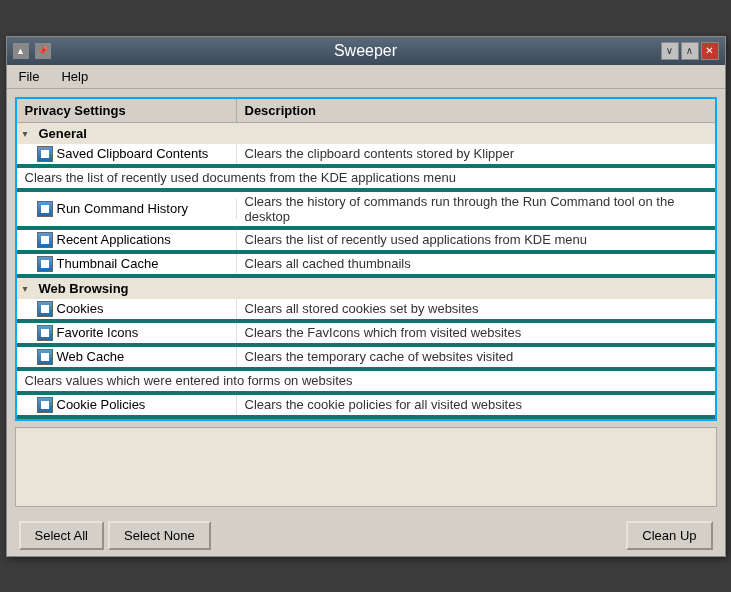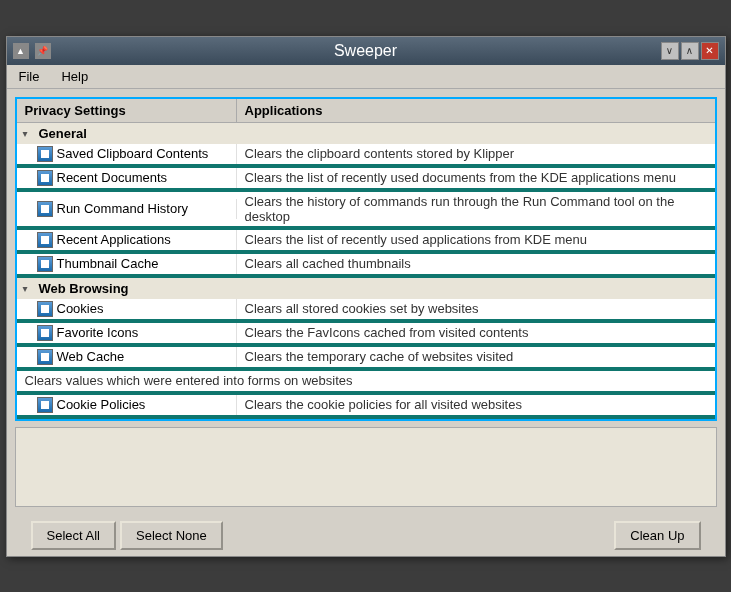--- a/index.html
+++ b/index.html
@@ -162,21 +162,21 @@
       display: block;
     }
     .indent1 { padding-left: 20px; }
     .text-area-section {
       border: 1px solid #aaa;
       background: #e8e4d8;
       height: 80px;
       min-height: 80px;
     }
     .bottom-bar {
-      padding: 6px 24px;
+      padding: 6px 12px;
       display: flex;
       justify-content: space-between;
       align-items: flex-start;
       background: #d4d0c8;
     }
     .bottom-left { display: flex; gap: 4px; }
     .action-btn {
       padding: 5px 14px;
       background: #d4d0c8;
       border: 2px outset #e8e4d8;
@@ -207,42 +207,38 @@
   <div class="menubar">
     <div class="menubar-item">File</div>
     <div class="menubar-item">Help</div>
   </div>
 
   <div class="main-content">
     <div class="tree-table">
 
       <div class="tree-header">
         <div class="th-cell">Privacy Settings</div>
-        <div class="th-cell">Applications</div>
+        <div class="th-cell">Description</div>
       </div>
 
       <div class="tree-body">
 
         <div class="section-header">
           <span class="chevron">▾</span>
           <span class="section-label">General</span>
         </div>
 
         <div class="tree-row">
           <div class="row-left indent1">
             <div class="checkbox"></div>
             <span>Saved Clipboard Contents</span>
           </div>
           <div class="row-desc">Clears the clipboard contents stored by Klipper</div>
         </div>
         <div class="tree-row">
-          <div class="row-left indent1">
-            <div class="checkbox"></div>
-            <span>Recent Documents</span>
-          </div>
           <div class="row-desc">Clears the list of recently used documents from the KDE applications menu</div>
         </div>
         <div class="tree-row">
           <div class="row-left indent1">
             <div class="checkbox"></div>
             <span>Run Command History</span>
           </div>
           <div class="row-desc">Clears the history of commands run through the Run Command tool on the desktop</div>
         </div>
         <div class="tree-row">
@@ -270,21 +266,21 @@
             <div class="checkbox"></div>
             <span>Cookies</span>
           </div>
           <div class="row-desc">Clears all stored cookies set by websites</div>
         </div>
         <div class="tree-row">
           <div class="row-left indent1">
             <div class="checkbox"></div>
             <span>Favorite Icons</span>
           </div>
-          <div class="row-desc">Clears the FavIcons cached from visited contents</div>
+          <div class="row-desc">Clears the FavIcons which from visited websites</div>
         </div>
         <div class="tree-row">
           <div class="row-left indent1">
             <div class="checkbox"></div>
             <span>Web Cache</span>
           </div>
           <div class="row-desc">Clears the temporary cache of websites visited</div>
         </div>
         <div class="tree-row">
           <div class="row-desc">Clears values which were entered into forms on websites</div>

